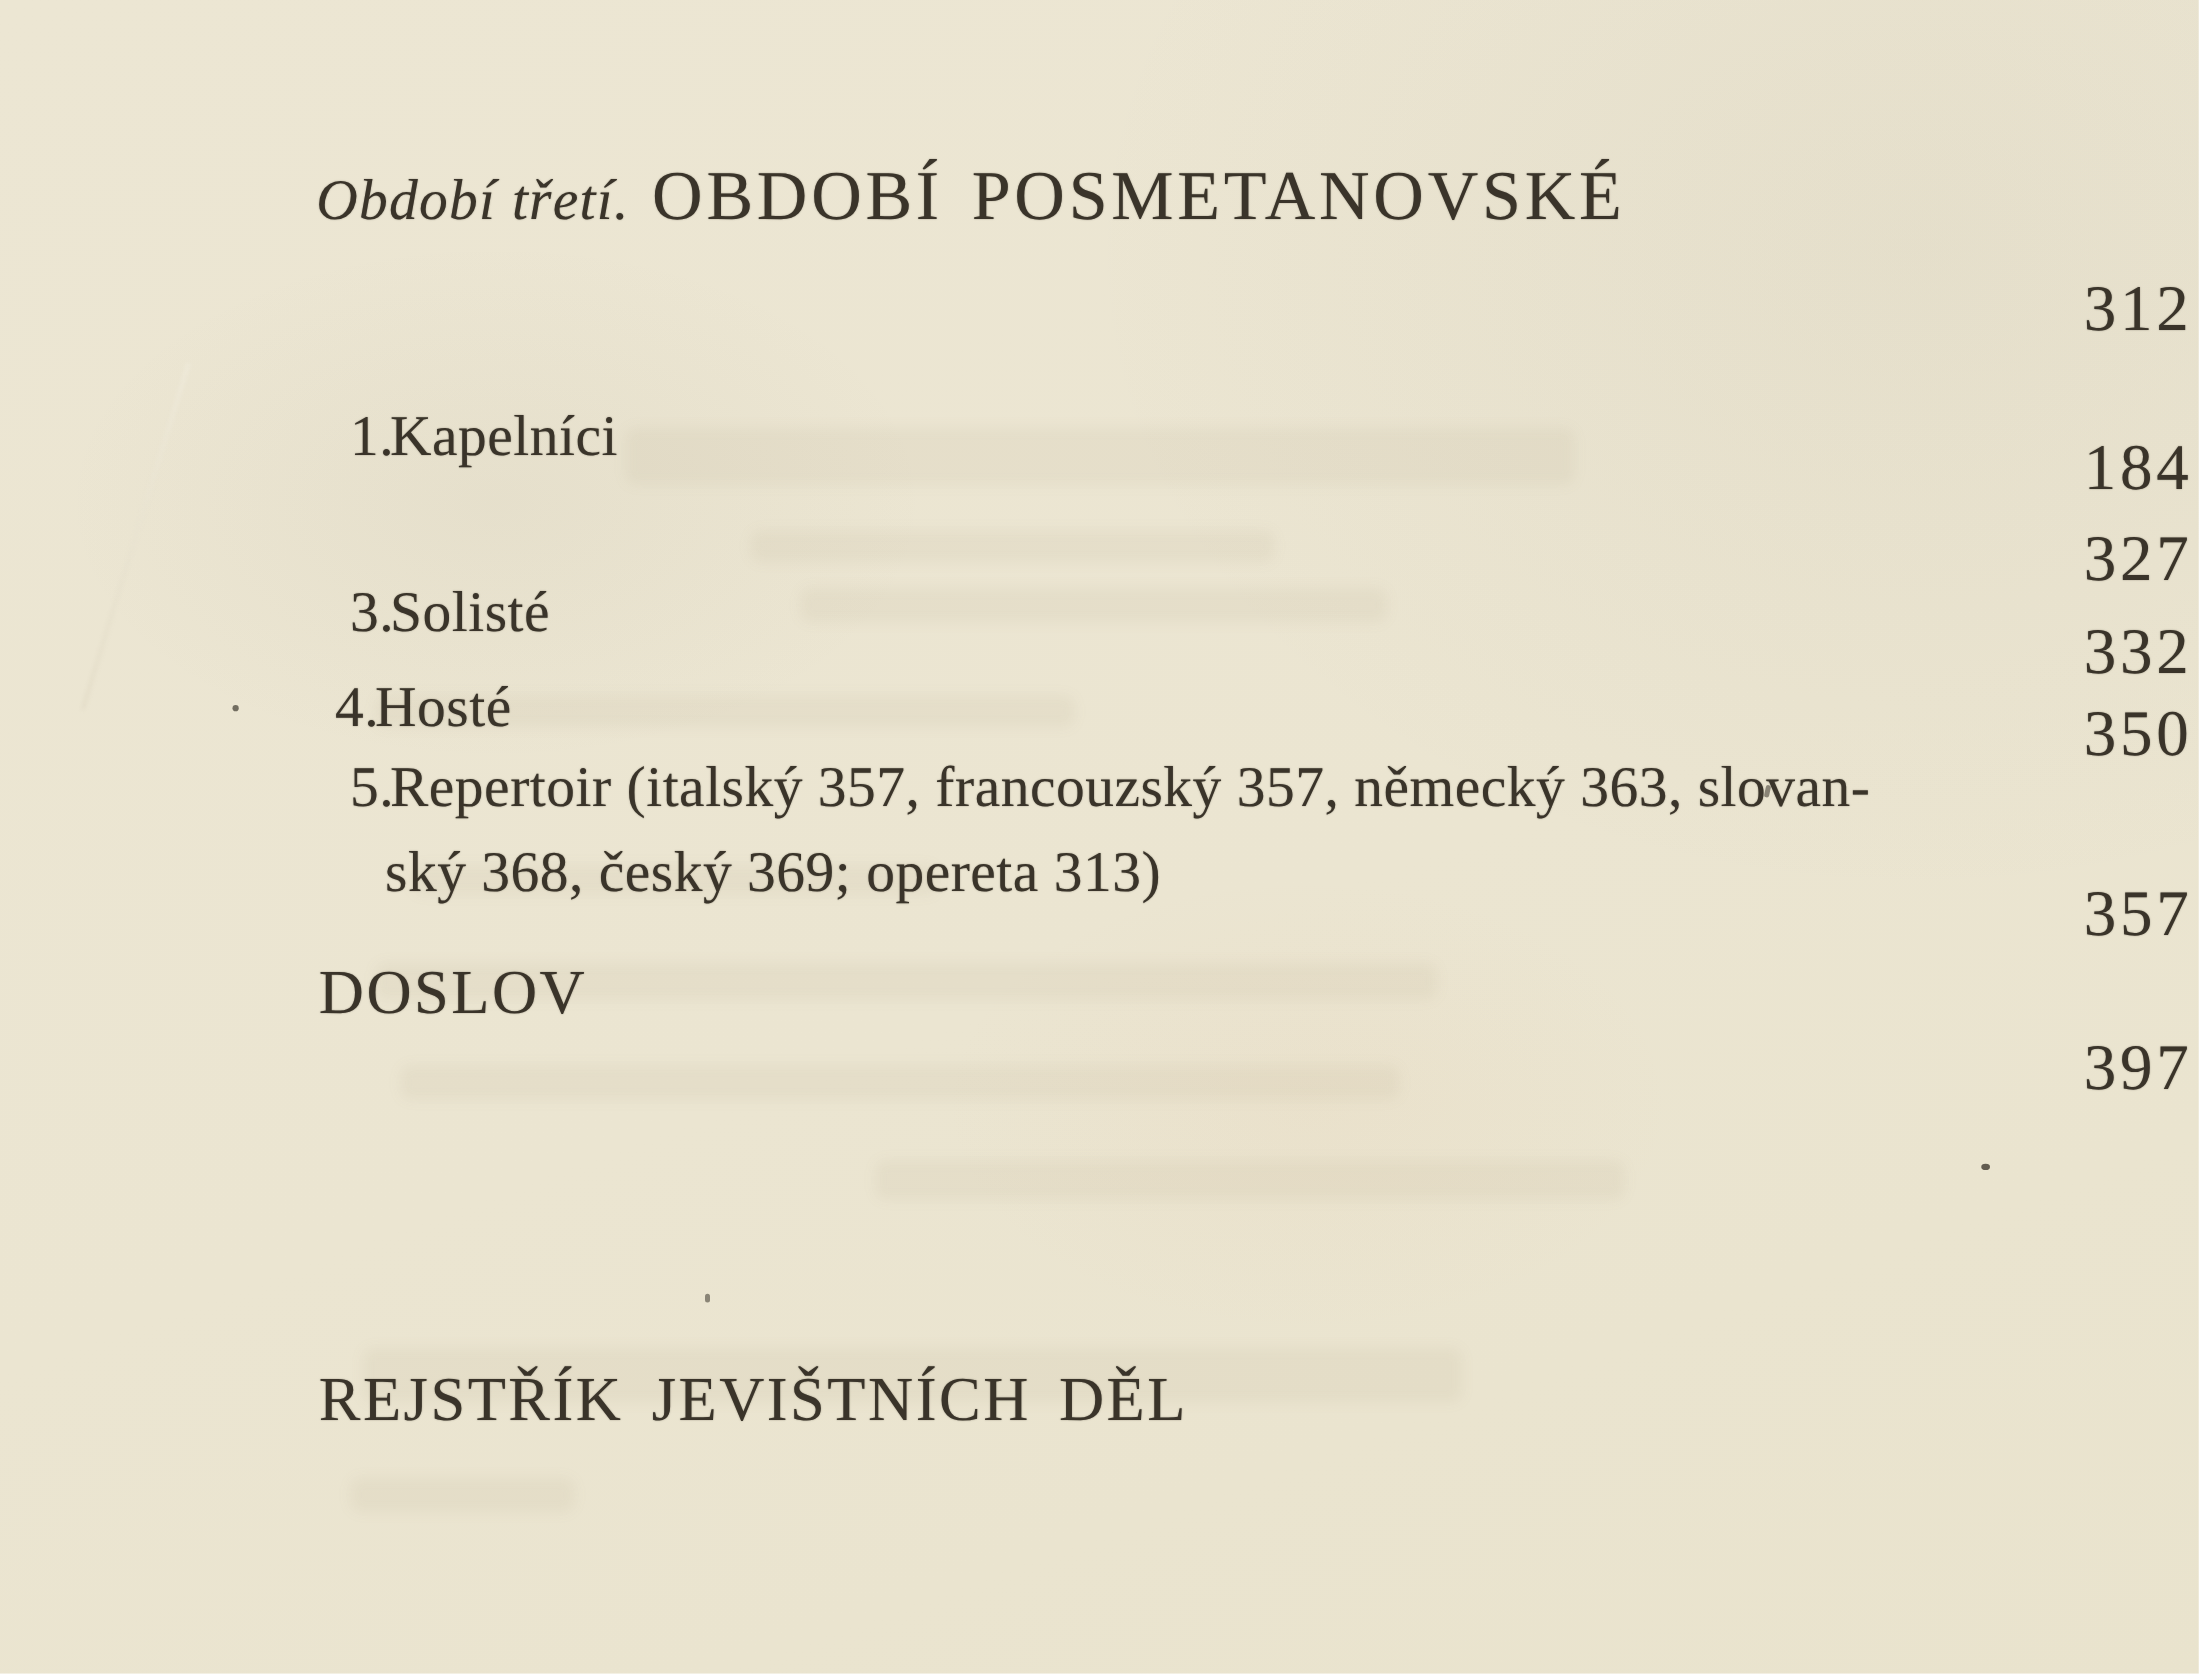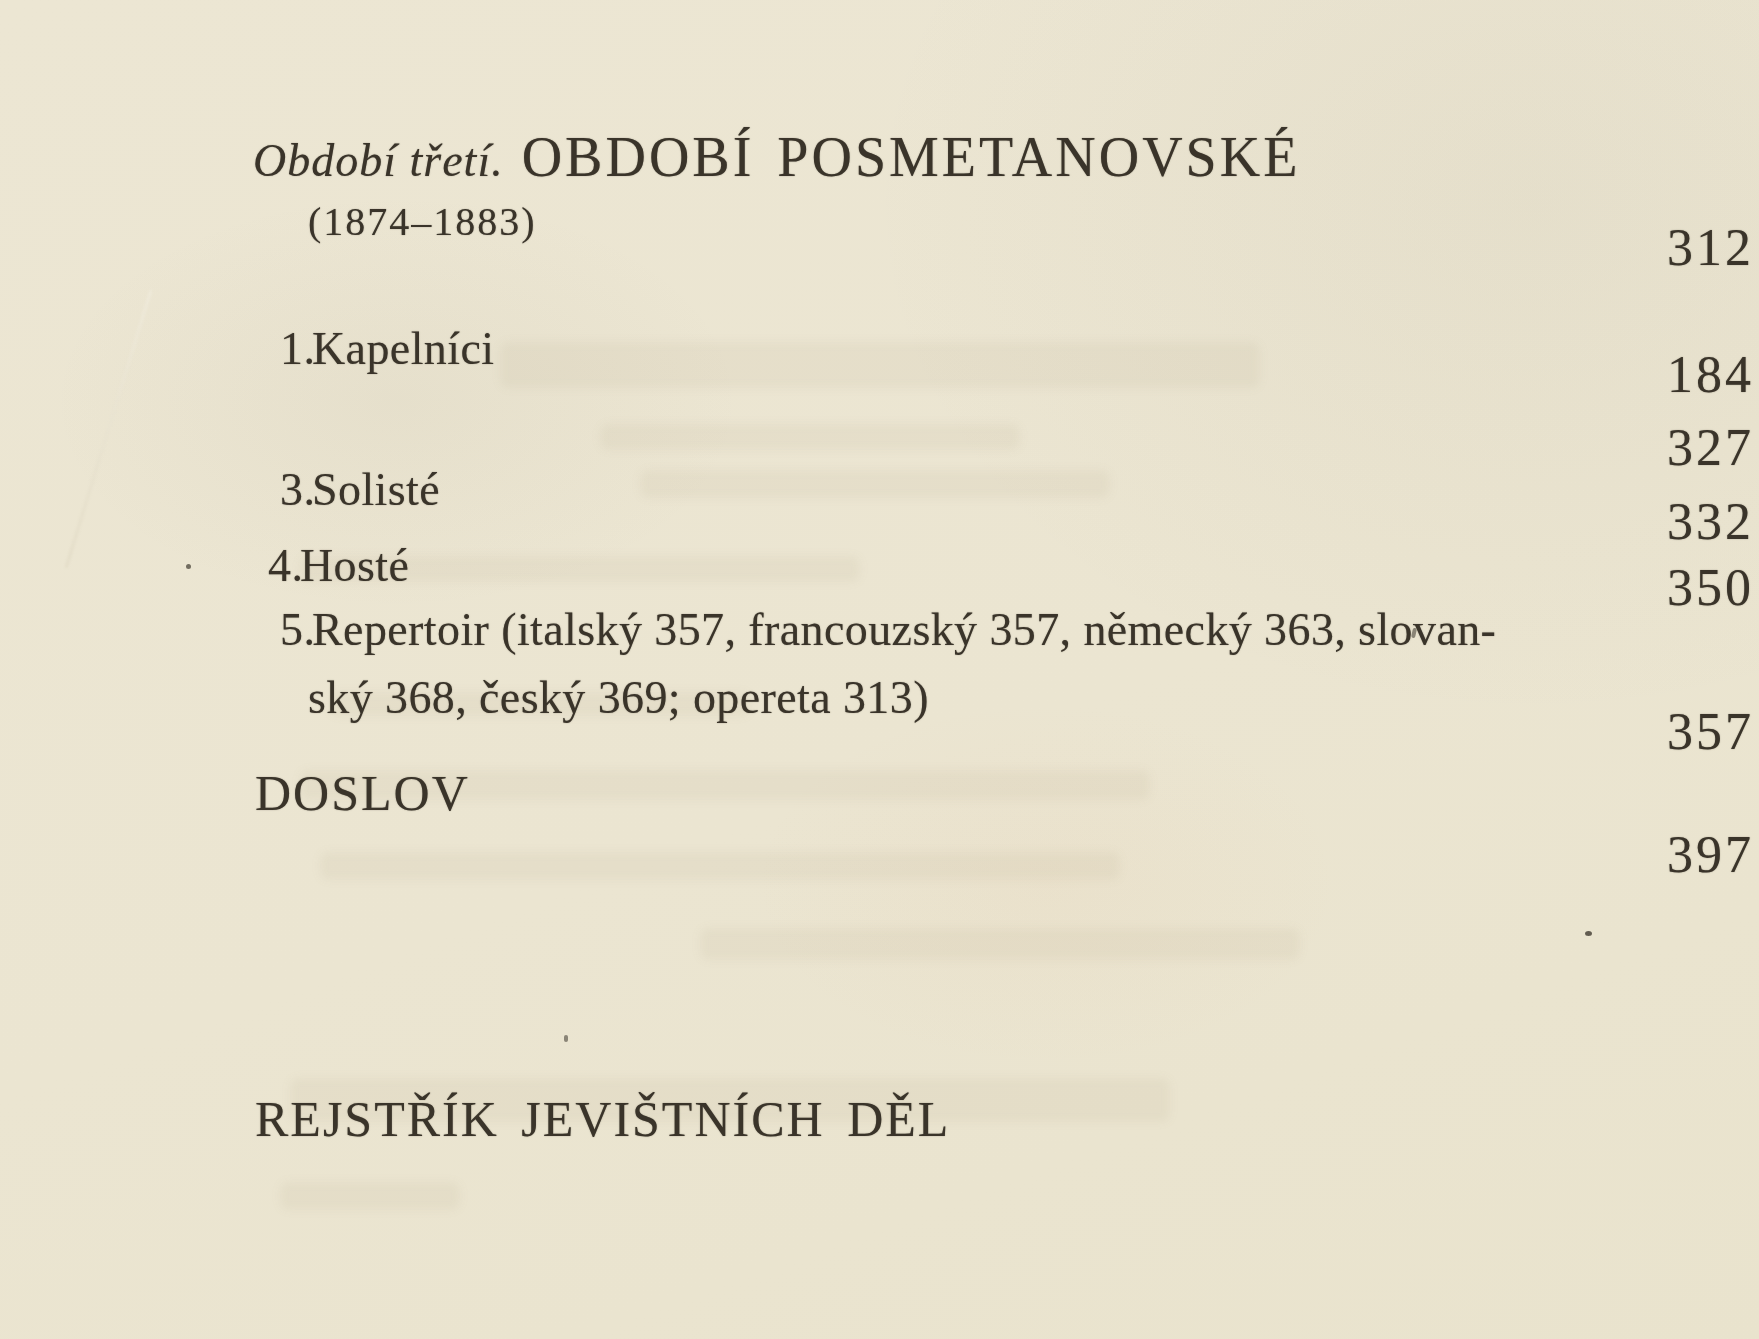--- a/index.html
+++ b/index.html
@@ -89,21 +89,20 @@
   <div class="ghost g5"></div>
   <div class="ghost g6"></div>
   <div class="ghost g7"></div>
   <div class="ghost g8"></div>
   <div class="ghost g9"></div>
   <div class="ghost g10"></div>
 
   <div class="abs heading-row ink">
     <span class="h-italic">Období třetí.</span><span class="h-caps">OBDOBÍ POSMETANOVSKÉ</span>
   </div>
-  <div class="abs years ink">(1874–1883)</div>
   <div class="abs pnum pn-312 ink">312</div>
 
   <div class="abs toc-row row1 ink">
     <span class="toc-num">1.</span><span>Kapelníci</span>
   </div>
   <div class="abs toc-row row3 ink">
     <span class="toc-num">3.</span><span>Solisté</span>
   </div>
   <div class="abs toc-row row4 ink">
     <span class="toc-num">4.</span><span>Hosté</span>

